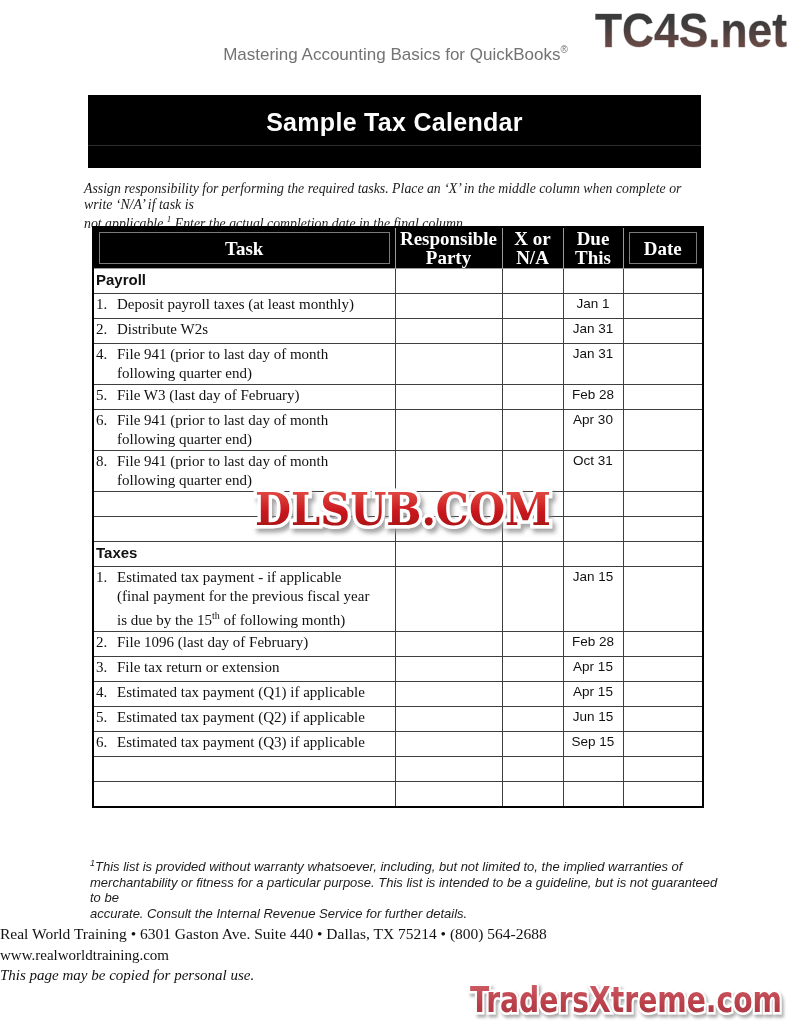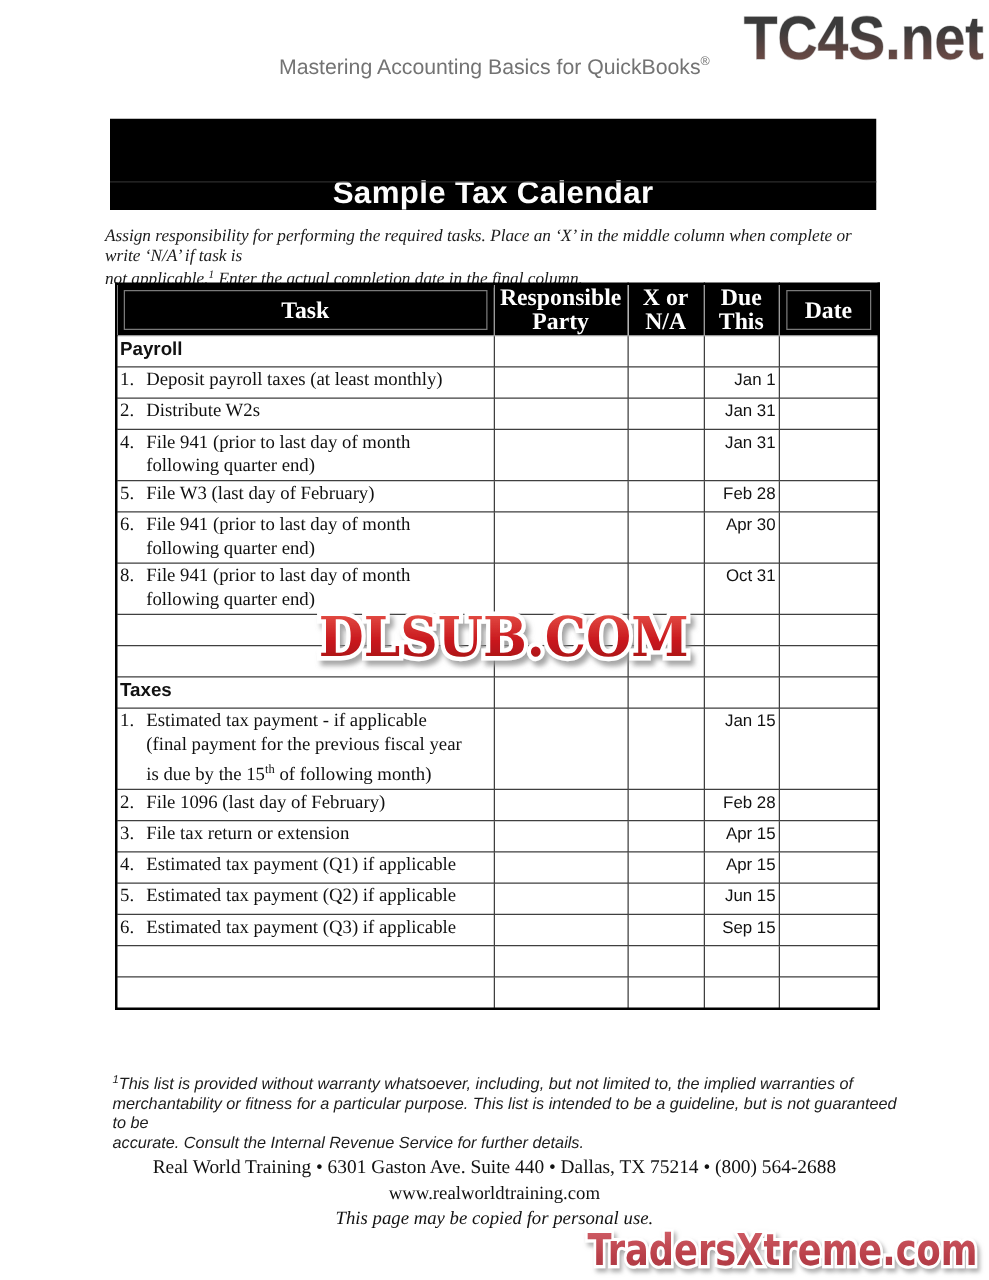--- a/index.html
+++ b/index.html
@@ -29,21 +29,20 @@
     background: #000;
   }
   .banner-title {
     padding-top: 13px;
     text-align: center;
     color: #fdfdfd;
     font-family: "Liberation Sans", sans-serif;
     font-weight: bold;
     font-size: 25px;
     letter-spacing: 0.3px;
-    margin-top: 32px;
   }
   .banner-divider {
     position: absolute; left: 0; top: 50px;
     width: 100%; height: 1px; background: #2d2d2d;
   }
 
   
   .instructions {
     position: absolute; top: 181px; left: 84px; width: 628px;
     font-style: italic;
@@ -114,21 +113,21 @@
   }
   .task-text sup { font-size: 10px; }
   .section-title-cell {
     font-family: "Liberation Sans", sans-serif;
     font-weight: bold;
     font-size: 15px;
     line-height: 19px;
     padding: 2px 2px 2px 5px;
   }
   .td-due {
-    text-align: right;
+    text-align: center;
     font-family: "Liberation Sans", sans-serif;
     font-size: 13.5px;
     line-height: 17px;
     padding-top: 3px;
   }
 
   
   .footnote {
     position: absolute; top: 856px; left: 90px; width: 634px;
     font-family: "Liberation Sans", sans-serif;
@@ -136,21 +135,21 @@
     font-size: 13px;
     line-height: 15.5px;
     white-space: pre-line;
     color: #1c1c1c;
   }
   .footnote sup { font-size: 9px; }
 
   
   .footer {
     position: absolute; top: 923px; left: 0; width: 791px;
-    text-align: center;
+    text-align: left;
     font-family: "Liberation Serif", serif;
     color: #111;
   }
   .footer-line1 { font-size: 15.5px; line-height: 22px; }
   .footer-line2 { font-size: 15px;  line-height: 20px; }
   .footer-line3 { font-size: 15px;  line-height: 20px; font-style: italic; }
 
   
   .wm-top    { position: absolute; top: 1px;  right: 0;    }
   .wm-center { position: absolute; top: 477px; left: 246px; }

